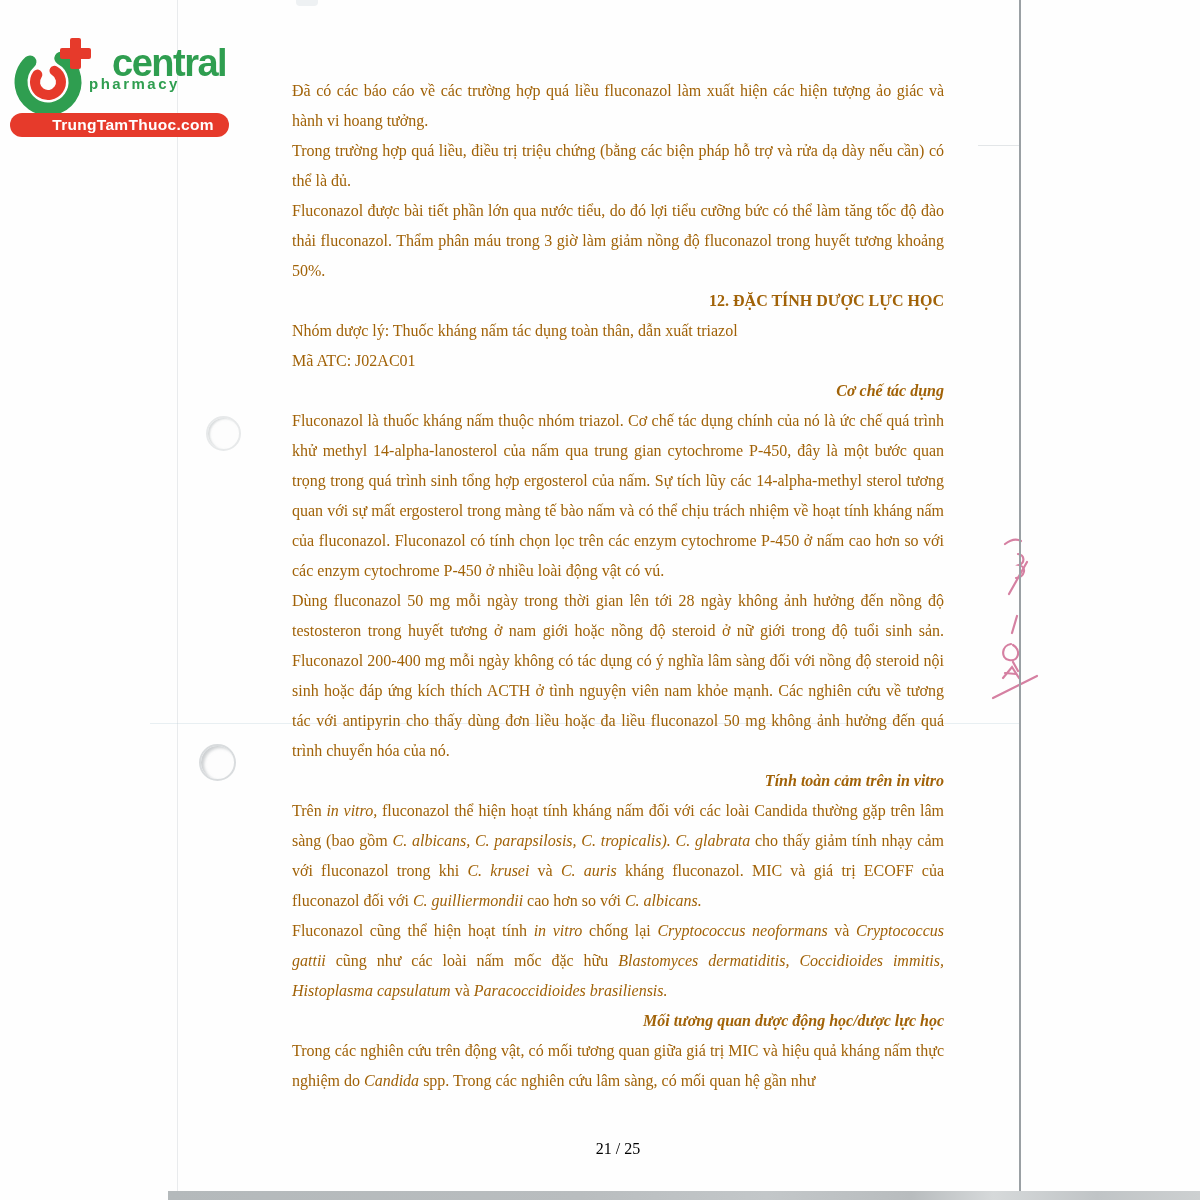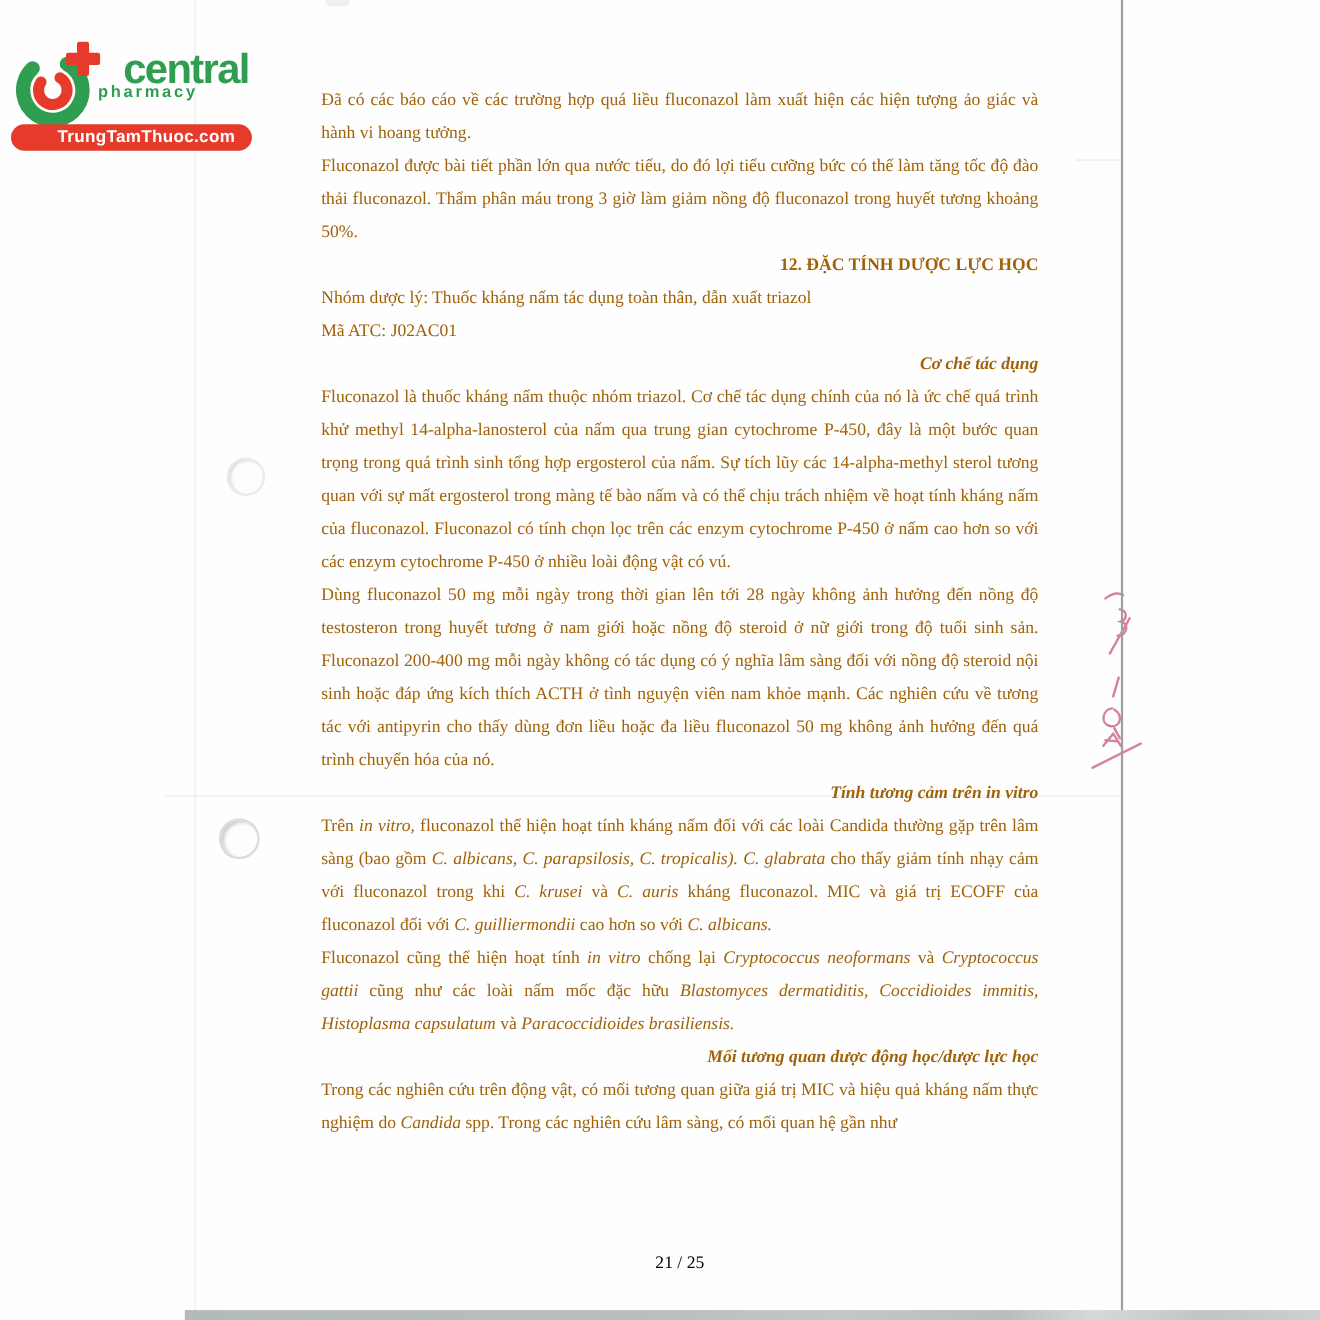--- a/index.html
+++ b/index.html
@@ -152,28 +152,29 @@
         <rect x="50" y="18" width="31" height="11" rx="2" fill="#e63a2b"></rect>
       </g>
     </svg>
     <div class="logo-word" style="color:#2f9e50">central</div>
     <div class="logo-sub" style="color:#2f9e50">pharmacy</div>
     <div class="logo-badge" style="background:#e63a2b">TrungTamThuoc.com</div>
   </div>
 
   <div class="text-column">
       <p class="para body"><span>Đã có các báo cáo về các trường hợp quá liều fluconazol làm xuất hiện các hiện tượng ảo giác và hành vi hoang tưởng.</span></p>
+      <p class="para body"><span>Trong trường hợp quá liều, điều trị triệu chứng (bằng các biện pháp hỗ trợ và rửa dạ dày nếu cần) có thể là đủ.</span></p>
       <p class="para body"><span>Fluconazol được bài tiết phần lớn qua nước tiểu, do đó lợi tiểu cưỡng bức có thể làm tăng tốc độ đào thải fluconazol. Thẩm phân máu trong 3 giờ làm giảm nồng độ fluconazol trong huyết tương khoảng 50%.</span></p>
       <p class="para section-heading"><span>12. ĐẶC TÍNH DƯỢC LỰC HỌC</span></p>
       <p class="para body"><span>Nhóm dược lý: Thuốc kháng nấm tác dụng toàn thân, dẫn xuất triazol</span></p>
       <p class="para body"><span>Mã ATC: J02AC01</span></p>
       <p class="para sub-heading"><span>Cơ chế tác dụng</span></p>
       <p class="para body"><span>Fluconazol là thuốc kháng nấm thuộc nhóm triazol. Cơ chế tác dụng chính của nó là ức chế quá trình khử methyl 14-alpha-lanosterol của nấm qua trung gian cytochrome P-450, đây là một bước quan trọng trong quá trình sinh tổng hợp ergosterol của nấm. Sự tích lũy các 14-alpha-methyl sterol tương quan với sự mất ergosterol trong màng tế bào nấm và có thể chịu trách nhiệm về hoạt tính kháng nấm của fluconazol. Fluconazol có tính chọn lọc trên các enzym cytochrome P-450 ở nấm cao hơn so với các enzym cytochrome P-450 ở nhiều loài động vật có vú.</span></p>
       <p class="para body"><span>Dùng fluconazol 50 mg mỗi ngày trong thời gian lên tới 28 ngày không ảnh hưởng đến nồng độ testosteron trong huyết tương ở nam giới hoặc nồng độ steroid ở nữ giới trong độ tuổi sinh sản. Fluconazol 200-400 mg mỗi ngày không có tác dụng có ý nghĩa lâm sàng đối với nồng độ steroid nội sinh hoặc đáp ứng kích thích ACTH ở tình nguyện viên nam khỏe mạnh. Các nghiên cứu về tương tác với antipyrin cho thấy dùng đơn liều hoặc đa liều fluconazol 50 mg không ảnh hưởng đến quá trình chuyển hóa của nó.</span></p>
-      <p class="para sub-heading"><span>Tính tương cảm trên in vitro</span></p>
+      <p class="para sub-heading"><span>Tính toàn cảm trên in vitro</span></p>
       <p class="para body"><span>Trên </span><span class="it">in vitro,</span><span> fluconazol thể hiện hoạt tính kháng nấm đối với các loài Candida thường gặp trên lâm sàng (bao gồm </span><span class="it">C. albicans, C. parapsilosis, C. tropicalis). C. glabrata</span><span> cho thấy giảm tính nhạy cảm với fluconazol trong khi </span><span class="it">C. krusei</span><span> và </span><span class="it">C. auris</span><span> kháng fluconazol. MIC và giá trị ECOFF của fluconazol đối với </span><span class="it">C. guilliermondii</span><span> cao hơn so với </span><span class="it">C. albicans.</span></p>
       <p class="para body"><span>Fluconazol cũng thể hiện hoạt tính </span><span class="it">in vitro</span><span> chống lại </span><span class="it">Cryptococcus neoformans</span><span> và </span><span class="it">Cryptococcus gattii</span><span> cũng như các loài nấm mốc đặc hữu </span><span class="it">Blastomyces dermatiditis,</span><span> </span><span class="it">Coccidioides immitis, Histoplasma capsulatum</span><span> và </span><span class="it">Paracoccidioides brasiliensis.</span></p>
       <p class="para sub-heading"><span>Mối tương quan dược động học/dược lực học</span></p>
       <p class="para body"><span>Trong các nghiên cứu trên động vật, có mối tương quan giữa giá trị MIC và hiệu quả kháng nấm thực nghiệm do </span><span class="it">Candida</span><span> spp. Trong các nghiên cứu lâm sàng, có mối quan hệ gần như</span></p>
     </div>
 
   <div class="page-number">21 / 25</div>
 
   <svg class="handwriting" width="70" height="180" viewBox="0 0 70 180">
     <g fill="none" stroke="#cf6b92" stroke-width="2.2" stroke-linecap="round" opacity="0.85">

